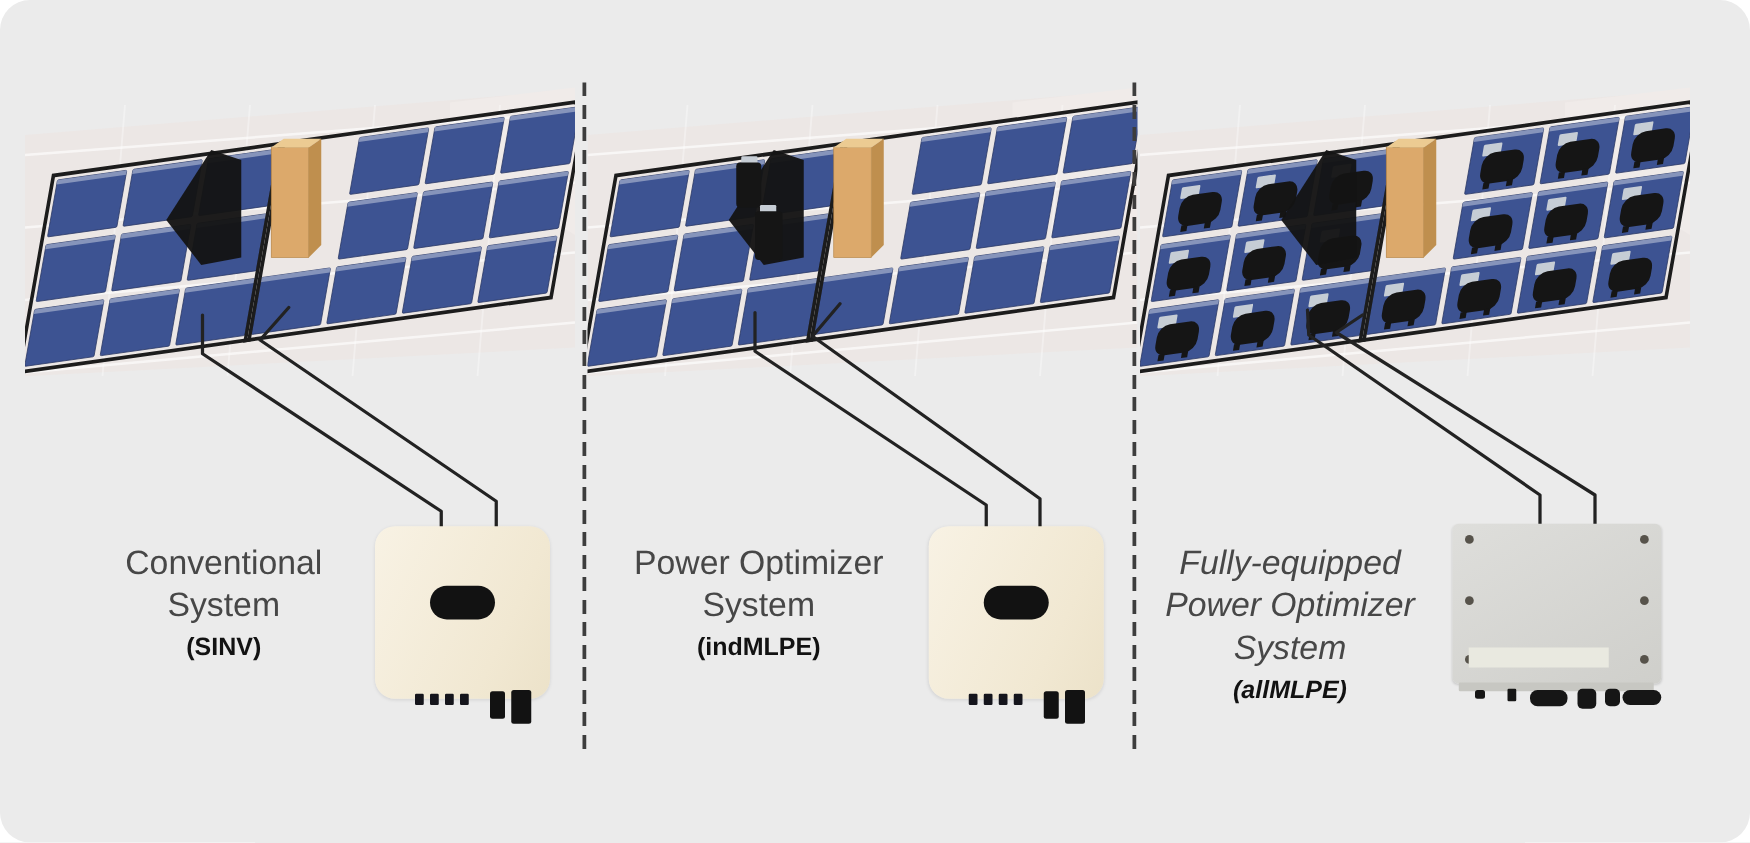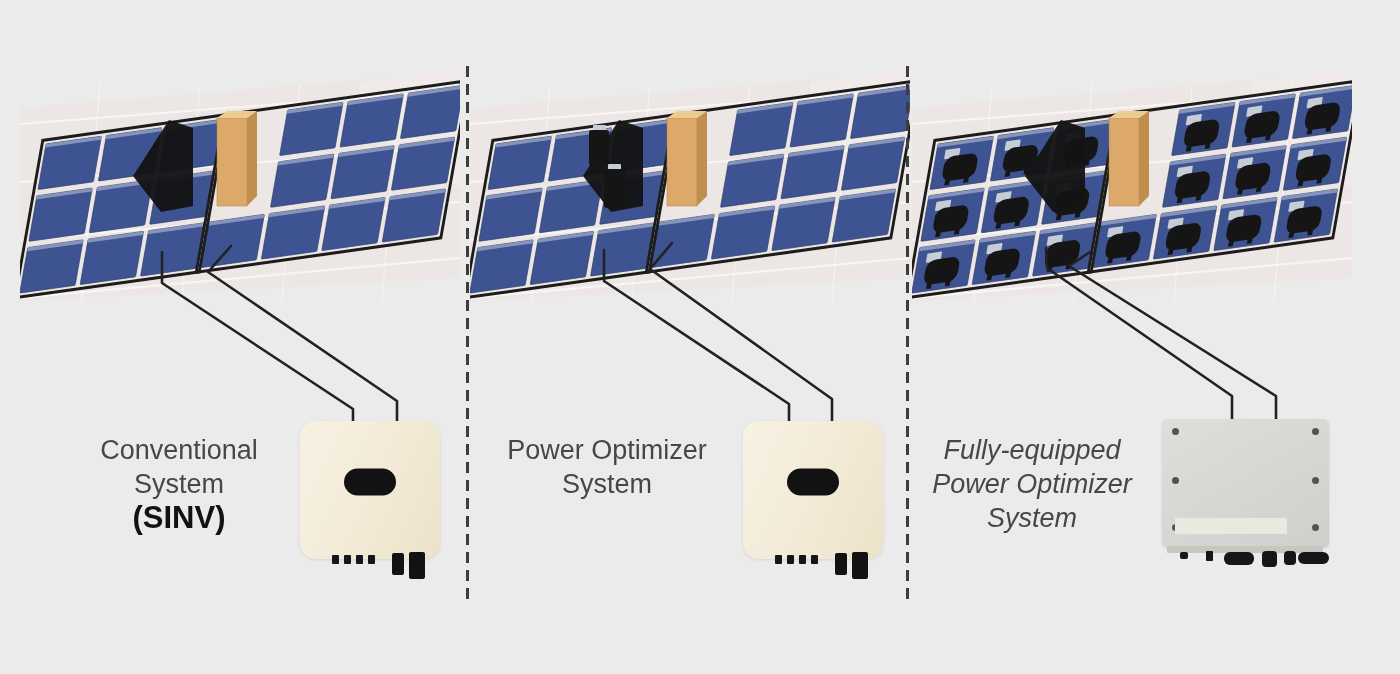--- a/index.html
+++ b/index.html
@@ -8,21 +8,21 @@
   .sec{position:absolute;top:0;bottom:0;}
   #sec0{left:0;width:467px;} #sec1{left:467px;width:441px;} #sec2{left:908px;width:492px;font-style:italic;}
   svg.roof{position:absolute;top:66px;width:440px;height:235px;}
   #sec0 svg.roof{left:20px;} #sec1 svg.roof{left:3px;} #sec2 svg.roof{left:4px;}
   .wires{position:absolute;left:0;top:0;z-index:2;}
   .divider{position:absolute;top:66px;height:538px;width:3px;z-index:4;
            background:repeating-linear-gradient(180deg,#3d3d3d 0 11px,transparent 11px 18px);}
   #div0{left:466px;} #div1{left:906px;}
   .sys-label{position:absolute;top:433px;width:260px;text-align:center;color:#474747;
              font-size:27px;line-height:34px;font-weight:400;z-index:3;}
-  .lab-code{font-weight:700;color:#121212;font-size:31px;}
+  .lab-code{font-weight:700;color:#121212;font-size:20px;}
   .inverter{position:absolute;z-index:3;}
   .inverter.cream{top:421px;width:140px;height:138px;border-radius:16px;
      background:linear-gradient(115deg,#f8f2e4,#f1e8d2 70%,#ece2c9);
      box-shadow:0 1px 3px rgba(0,0,0,.10);}
   #sec0 .inverter.cream{left:300px;} #sec1 .inverter.cream{left:276px;}
   .inv-display{position:absolute;left:50%;top:44%;transform:translate(-50%,-50%);
      width:52px;height:27px;background:#121212;border-radius:14px;}
   .inv-dots{position:absolute;left:32px;bottom:-5px;display:flex;gap:5px;}
   .inv-dots span{width:7px;height:9px;background:#15151c;border-radius:1px;}
   .inv-conn{position:absolute;background:#121212;border-radius:2px;}
@@ -31,21 +31,21 @@
   .inverter.gray{left:254px;top:419px;width:167px;height:128px;border-radius:5px;
      background:linear-gradient(150deg,#dededb,#cfcfcb);box-shadow:0 1px 2px rgba(0,0,0,.15);}
   .screw{position:absolute;width:7px;height:7px;border-radius:50%;background:#57534b;}
   .g-strip{position:absolute;left:13px;bottom:13px;width:112px;height:16px;background:#e9e9e0;}
   .g-lip{position:absolute;left:5px;bottom:-6px;width:156px;height:7px;background:#c7c7c2;border-radius:1px;}
   .g-conn{position:absolute;background:#161616;}
 </style>
 </head>
 <body>
 
-<div class="stage" style="background: rgb(235, 235, 235);">
+<div class="stage" style="background: rgb(235, 235, 235); border-radius: 24px;">
 
   <section class="sec" id="sec0">
     <svg class="roof" id="roof-0" viewBox="0 0 440 235">
         <polygon points="0,42 440,6 440,212 0,235" fill="#ece7e5"></polygon>
         <polygon points="340,16 440,4 440,122 340,60" fill="#f0ebe9"></polygon>
         <line x1="0" y1="58" x2="440" y2="24" stroke="#ffffff" stroke-width="2" opacity="0.65"></line>
         <line x1="0" y1="116" x2="440" y2="80" stroke="#ffffff" stroke-width="2" opacity="0.65"></line>
         <line x1="0" y1="174" x2="440" y2="136" stroke="#ffffff" stroke-width="2" opacity="0.65"></line>
         <line x1="0" y1="232" x2="440" y2="192" stroke="#ffffff" stroke-width="2" opacity="0.65"></line>
         <line x1="80" y1="18" x2="62" y2="235" stroke="#ffffff" stroke-width="1.5" opacity="0.35"></line>
@@ -176,20 +176,21 @@
         <polygon points="197,52 227,52 237,45 207,45" fill="#eccb92"></polygon>
         <polygon points="227,52 237,45 237,130 227,140" fill="#bf8f4e"></polygon>
         <rect x="123" y="59" width="13" height="9" rx="1" fill="#c6cdd5"></rect>
         <rect x="119" y="64" width="20" height="36" rx="3" fill="#151515"></rect>
         <rect x="138" y="98" width="13" height="9" rx="1" fill="#c6cdd5"></rect>
         <rect x="134" y="103" width="22" height="39" rx="3" fill="#151515"></rect>
       </svg>
     <div class="sys-label" style="left:10px">
       <div>Power Optimizer</div>
       <div>System</div>
+      <div class="lab-code">(indMLPE)</div>
     </div>
     <div class="inverter cream">
       <div class="inv-display"></div>
       <div class="inv-dots">
           <span></span>
           <span></span>
           <span></span>
           <span></span>
         </div>
       <div class="inv-conn a"></div>
@@ -329,20 +330,21 @@
         </g>
         <path d="M173,140 L173,62 L149,54 L113,110 L141,146 Z" fill="#141414" opacity="0.96"></path>
         <rect x="197" y="52" width="30" height="88" fill="#dca96b" stroke="#b3803f" stroke-width="0.5"></rect>
         <polygon points="197,52 227,52 237,45 207,45" fill="#eccb92"></polygon>
         <polygon points="227,52 237,45 237,130 227,140" fill="#bf8f4e"></polygon>
       </svg>
     <div class="sys-label" style="left:-6px">
       <div>Fully-equipped</div>
       <div>Power Optimizer</div>
       <div>System</div>
+      <div class="lab-code">(allMLPE)</div>
     </div>
     <div class="inverter gray">
       <span class="screw" style="left:10px;top:9px"></span>
       <span class="screw" style="left:150px;top:9px"></span>
       <span class="screw" style="left:10px;top:58px"></span>
       <span class="screw" style="left:150px;top:58px"></span>
       <span class="screw" style="left:10px;top:105px"></span>
       <span class="screw" style="left:150px;top:105px"></span>
       <div class="g-strip"></div>
       <div class="g-lip"></div>

